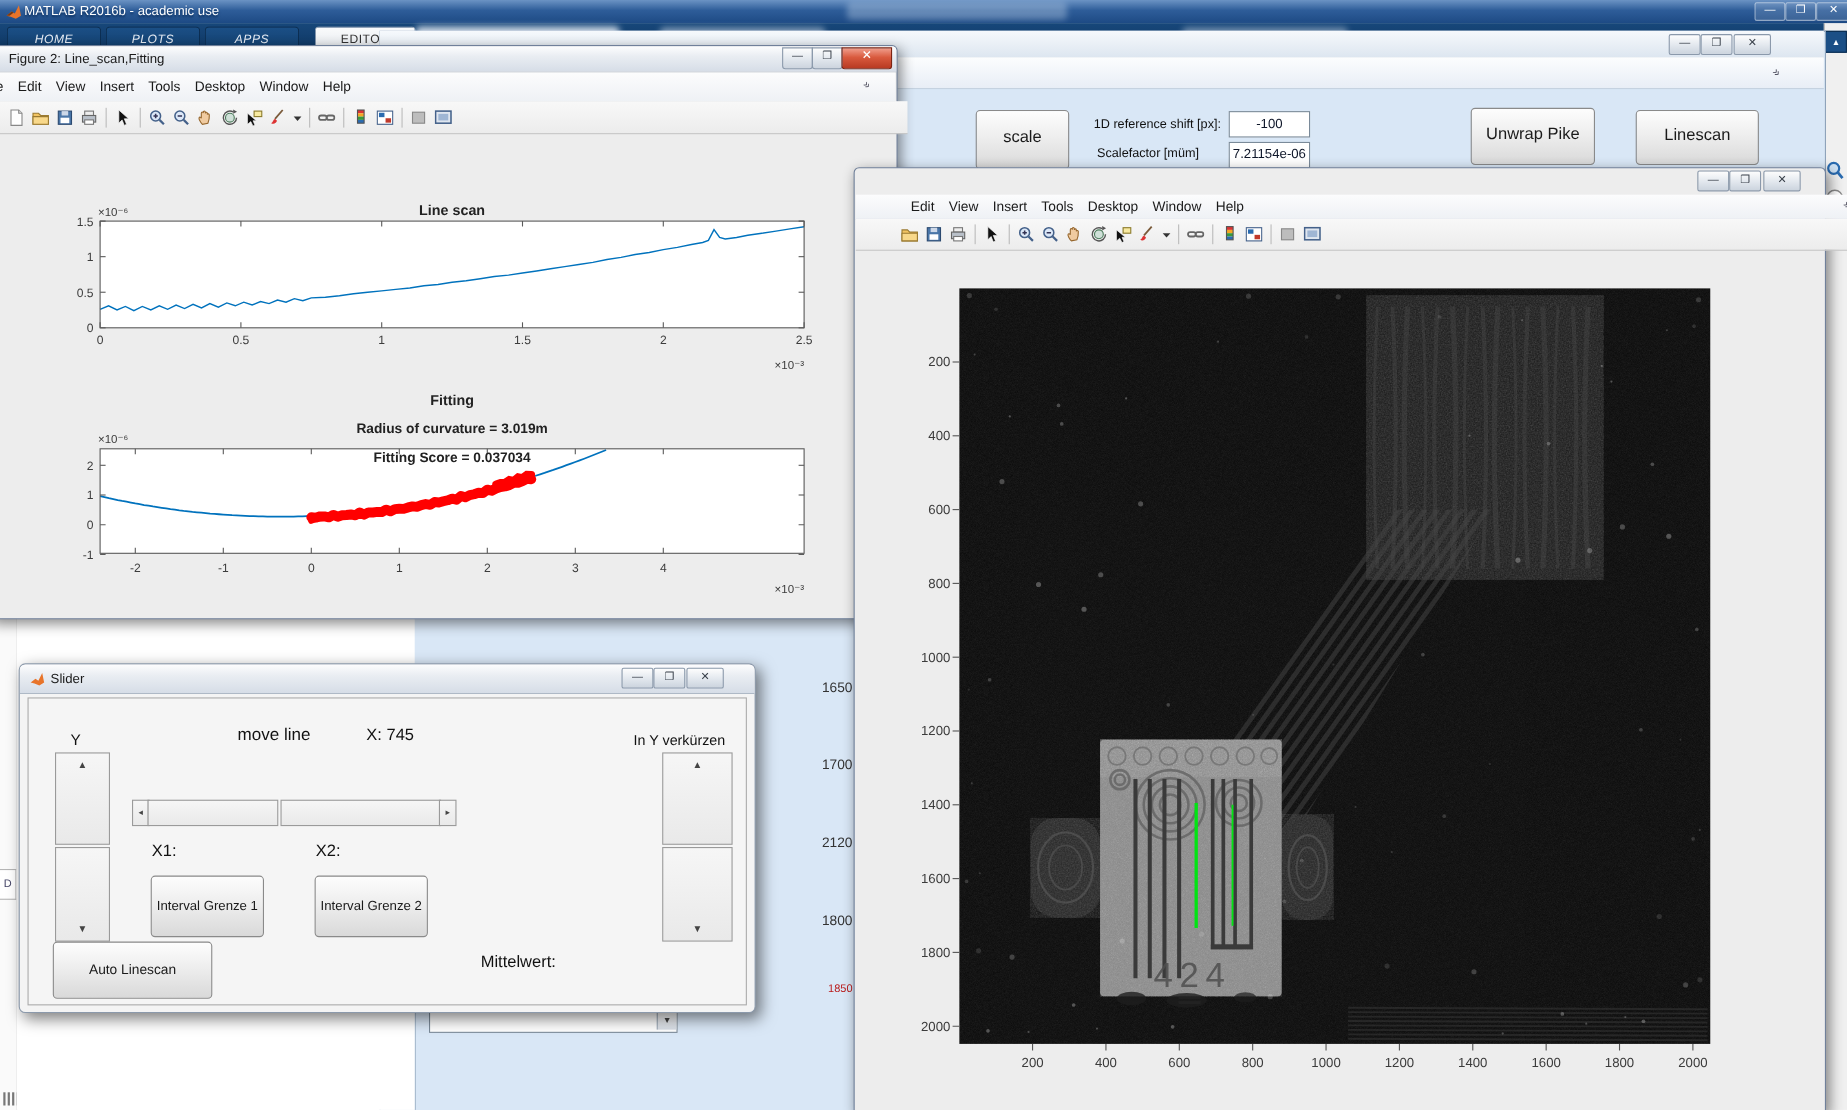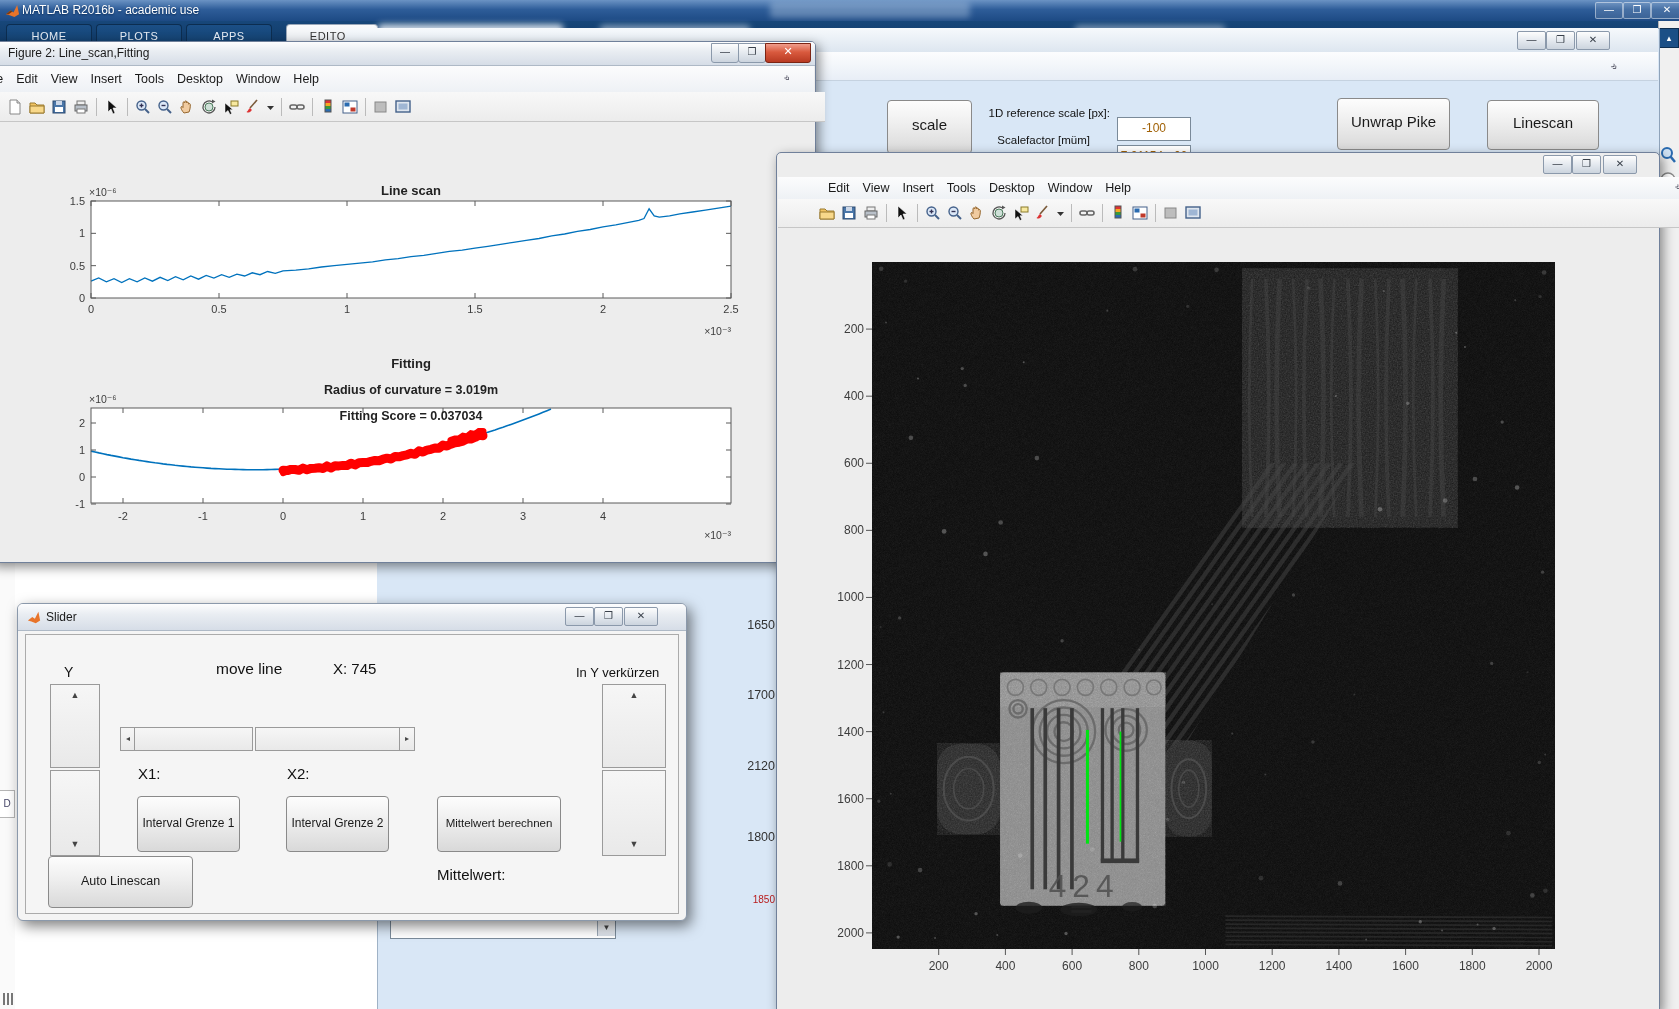--- a/index.html
+++ b/index.html
@@ -12,21 +12,21 @@
     background:linear-gradient(#6b93c4,#2e5d99 45%,#1d4a84);color:#fff;padding-left:16px;}
   .titlebar .t{position:absolute;left:22px;top:3px;font-size:12px;text-shadow:0 1px 2px #0a2a55;}
   .winbtn{position:absolute;top:2px;height:15px;border:1px solid rgba(255,255,255,.45);
     border-radius:2px;background:rgba(255,255,255,.12);color:#fff;font-size:10px;
     text-align:center;line-height:14px;}
   .ribbon{left:0;top:21px;width:1679px;height:26px;
     background:linear-gradient(#17477a,#0f3763);}
   .rtab{position:absolute;top:3px;height:22px;border-radius:4px 4px 0 0;
     font-size:11px;letter-spacing:.5px;text-align:center;line-height:23px;color:#e8eef6;
     background:linear-gradient(#1d5档, #123e6b);}
-  .rtab.dark{background:linear-gradient(#1b4f86,#123e6b);border:1px solid #0c2d50;border-bottom:none;}
+  .rtab.dark{background:linear-gradient(#1b4f86,#123e6b);border:1px solid #0c2d50;border-bottom:none;font-style:italic;}
   .rtab.light{background:linear-gradient(#fafbfc,#e3e7ec);color:#333;border:1px solid #9aa7b8;border-bottom:none;}
   .blur{filter:blur(3px);border-radius:4px;}
   
   .figwin{background:#ededed;border:1px solid #70809a;border-radius:5px 5px 2px 2px;
     box-shadow:3px 4px 12px rgba(0,0,0,.45);}
   .figtitle{position:absolute;left:0;top:0;right:0;height:23px;border-radius:4px 4px 0 0;
     background:linear-gradient(#fdfdfe,#e9edf2 40%,#d6dde7);border-bottom:1px solid #aeb9c6;
     font-size:12px;color:#1a1a1a;}
   .figmenu{position:absolute;font-size:12.5px;color:#1a1a1a;background:linear-gradient(#fcfcfd,#eef1f5);
     border-bottom:1px solid #c9cfd8;display:flex;align-items:center;}
@@ -43,21 +43,21 @@
   .dlg{background:#f4f4f4;border:1px solid #8b99ab;border-radius:6px;
     box-shadow:4px 5px 14px rgba(0,0,0,.5);}
   .btn3d{position:absolute;border:1px solid #8a8a8a;border-radius:4px;color:#1a1a1a;
     background:linear-gradient(#fdfdfd,#eeeeee 45%,#d9d9d9);text-align:center;}
   .panelbox{position:absolute;border:1px solid #9a9a9a;background:linear-gradient(#f6f6f6,#e9e9e9);}
   .arr{color:#444;font-size:9px;line-height:10px;text-align:center;}
   .lbl{position:absolute;color:#111;}
   
   .bgapp{left:345px;top:28px;width:1313px;height:981px;background:#d9e7f6;border:1px solid #8fa3ba;}
   .input{position:absolute;background:#fff;border:1px solid #7a8a99;font-size:12px;
-    text-align:center;color:#a16207;line-height:20px;margin-top:16px;}
+    text-align:center;color:#0f172a;line-height:20px;}
   svg text{font-family:"Liberation Sans","DejaVu Sans",sans-serif;}
 </style>
 </head>
 <body>
 
 <div class="layer" style="z-index:1">
   <div class="abs titlebar">
     <svg class="abs" style="left:5px;top:3px" width="15" height="15" viewBox="0 0 16 16">
       <polygon points="1,12 6,8 9,10 13,2 15,12 10,15 5,13" fill="#e8742a"></polygon>
       <polygon points="1,12 6,8 8,9 4,12" fill="#7a3a10"></polygon>
@@ -115,21 +115,21 @@
   <div class="abs bgapp"></div>
   <div class="abs" style="left:345px;top:28px;width:1313px;height:24px;background:linear-gradient(#f6f9fc,#dde6f0);border-bottom:1px solid #b9c6d6">
     <div class="aerobtn" style="right:112px;top:3px;width:27px">—</div>
     <div class="aerobtn" style="right:83px;top:3px;width:27px">❐</div>
     <div class="aerobtn" style="right:48px;top:3px;width:32px">✕</div>
   </div>
   <div class="abs" style="left:345px;top:52px;width:1313px;height:28px;background:linear-gradient(#fcfdfe,#e8eef6);border-bottom:1px solid #c5d2e0">
     <span class="abs" style="right:40px;top:8px;font-size:11px;color:#445;transform:rotate(45deg)">»</span>
   </div>
   <div class="btn3d" style="left:887px;top:100px;width:83px;height:52px;font-size:15px;line-height:48px"><span>scale</span></div>
-  <div class="lbl" style="left:930px;top:107px;width:180px;text-align:right;font-size:11.5px">1D reference scale [px]:</div>
+  <div class="lbl" style="left:930px;top:107px;width:180px;text-align:right;font-size:11.5px">1D reference shift [px]:</div>
   <div class="input" style="left:1117px;top:101px;width:72px;height:22px"><span>-100</span></div>
   <div class="lbl" style="left:930px;top:134px;width:160px;text-align:right;font-size:11.5px">Scalefactor [müm]</div>
   <div class="input" style="left:1117px;top:129px;width:72px;height:22px"><span>7.21154e-06</span></div>
   <div class="btn3d" style="left:1337px;top:98px;width:111px;height:50px;font-size:15px;line-height:46px"><span>Unwrap Pike</span></div>
   <div class="btn3d" style="left:1487px;top:100px;width:110px;height:48px;font-size:15px;line-height:44px"><span>Linescan</span></div>
 
   <div id="bg-ticks">
       <div class="abs" style="left: 715px; top: 618px; width: 60px; text-align: right; font-size: 12.5px; color: rgb(51, 51, 51);">1650</div>
       <div class="abs" style="left: 715px; top: 688px; width: 60px; text-align: right; font-size: 12.5px; color: rgb(51, 51, 51);">1700</div>
       <div class="abs" style="left: 715px; top: 759px; width: 60px; text-align: right; font-size: 12.5px; color: rgb(51, 51, 51);">2120</div>
@@ -779,16 +779,15 @@
       <div class="arr" style="margin-top:5px">▲</div>
     </div>
   <div class="panelbox" style="left:602px;top:770px;width:62px;height:84px">
       <div class="arr" style="margin-top:68px">▼</div>
     </div>
 
   <div class="lbl" style="left:138px;top:765px;font-size:15px">X1:</div>
   <div class="lbl" style="left:287px;top:765px;font-size:15px">X2:</div>
   <div class="btn3d" style="left:137px;top:796px;width:101px;height:54px;font-size:12px;line-height:52px"><span>Interval Grenze 1</span></div>
   <div class="btn3d" style="left:286px;top:796px;width:101px;height:54px;font-size:12px;line-height:52px"><span>Interval Grenze 2</span></div>
-  <div class="btn3d" style="left:437px;top:796px;width:122px;height:54px;font-size:11.5px;line-height:52px"><span>Mittelwert berechnen</span></div>
   <div class="lbl" style="left:437px;top:866px;font-size:15px">Mittelwert:</div>
   <div class="btn3d" style="left:48px;top:856px;width:143px;height:50px;font-size:12.5px;line-height:48px"><span>Auto Linescan</span></div>
 </div>
 
 </body></html>

